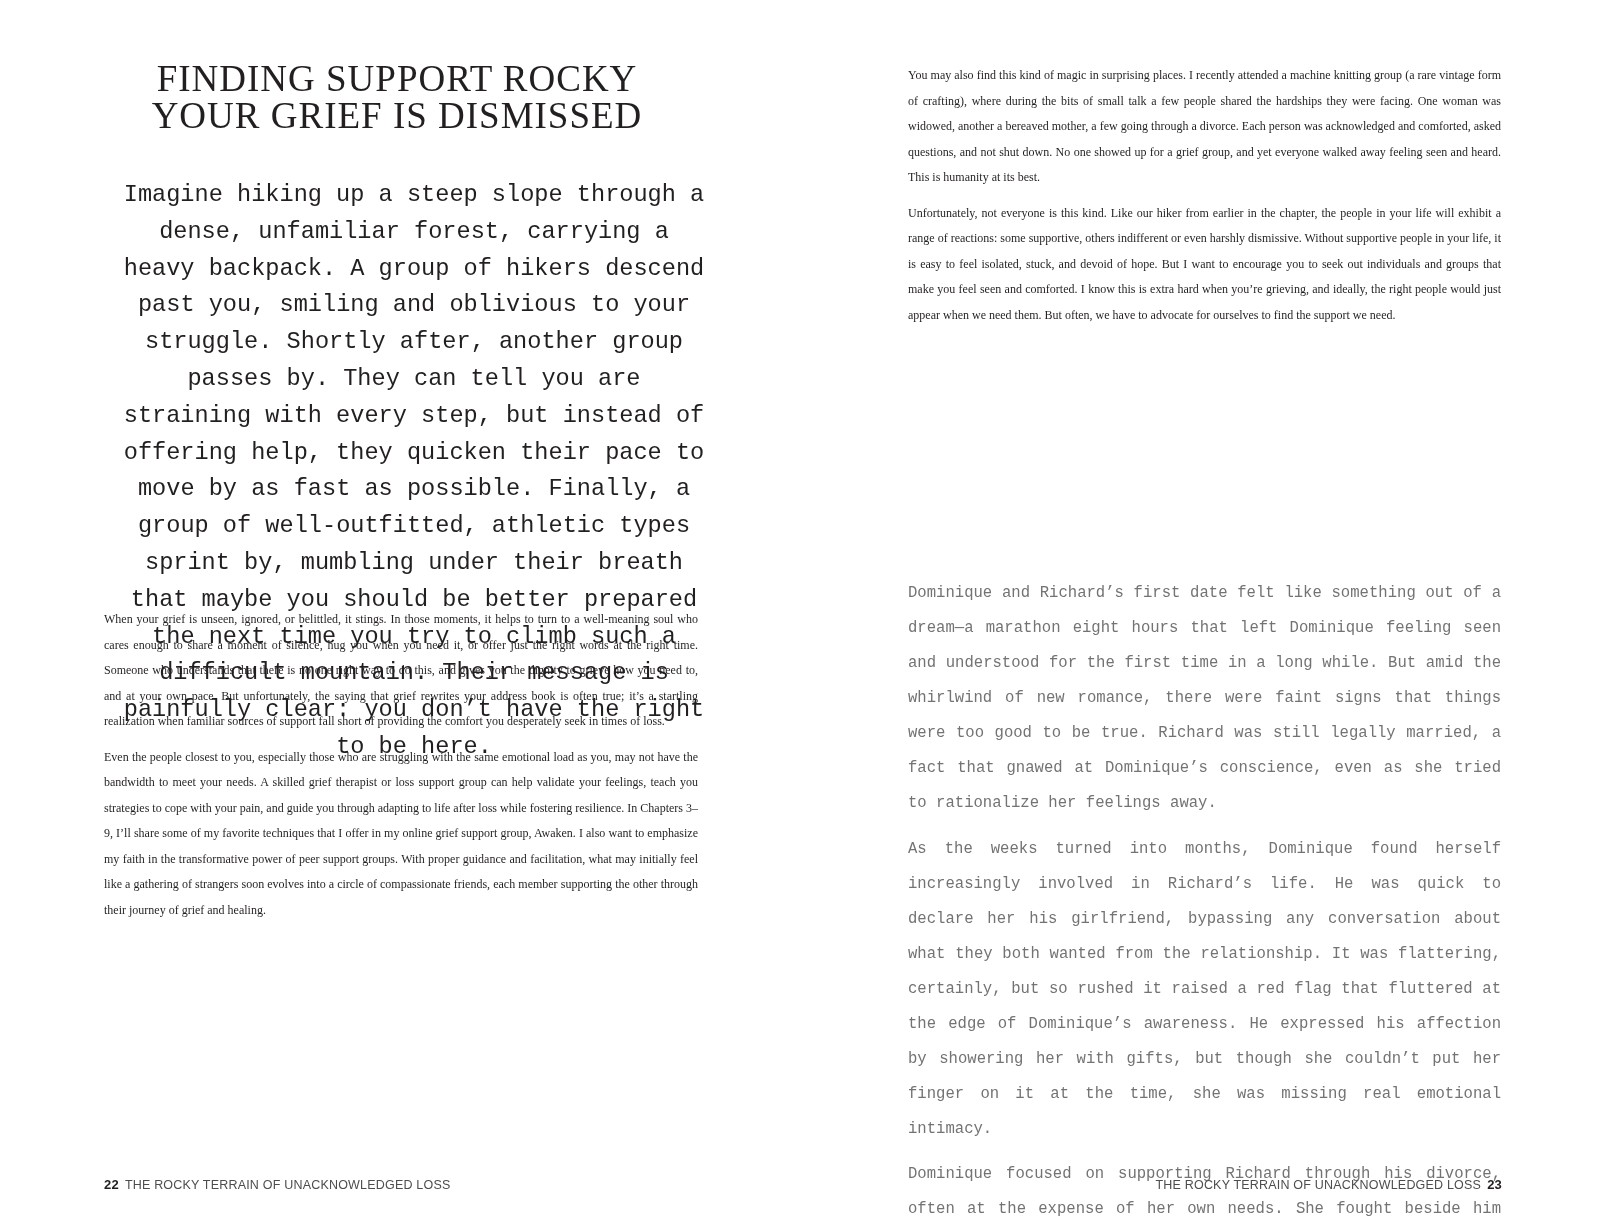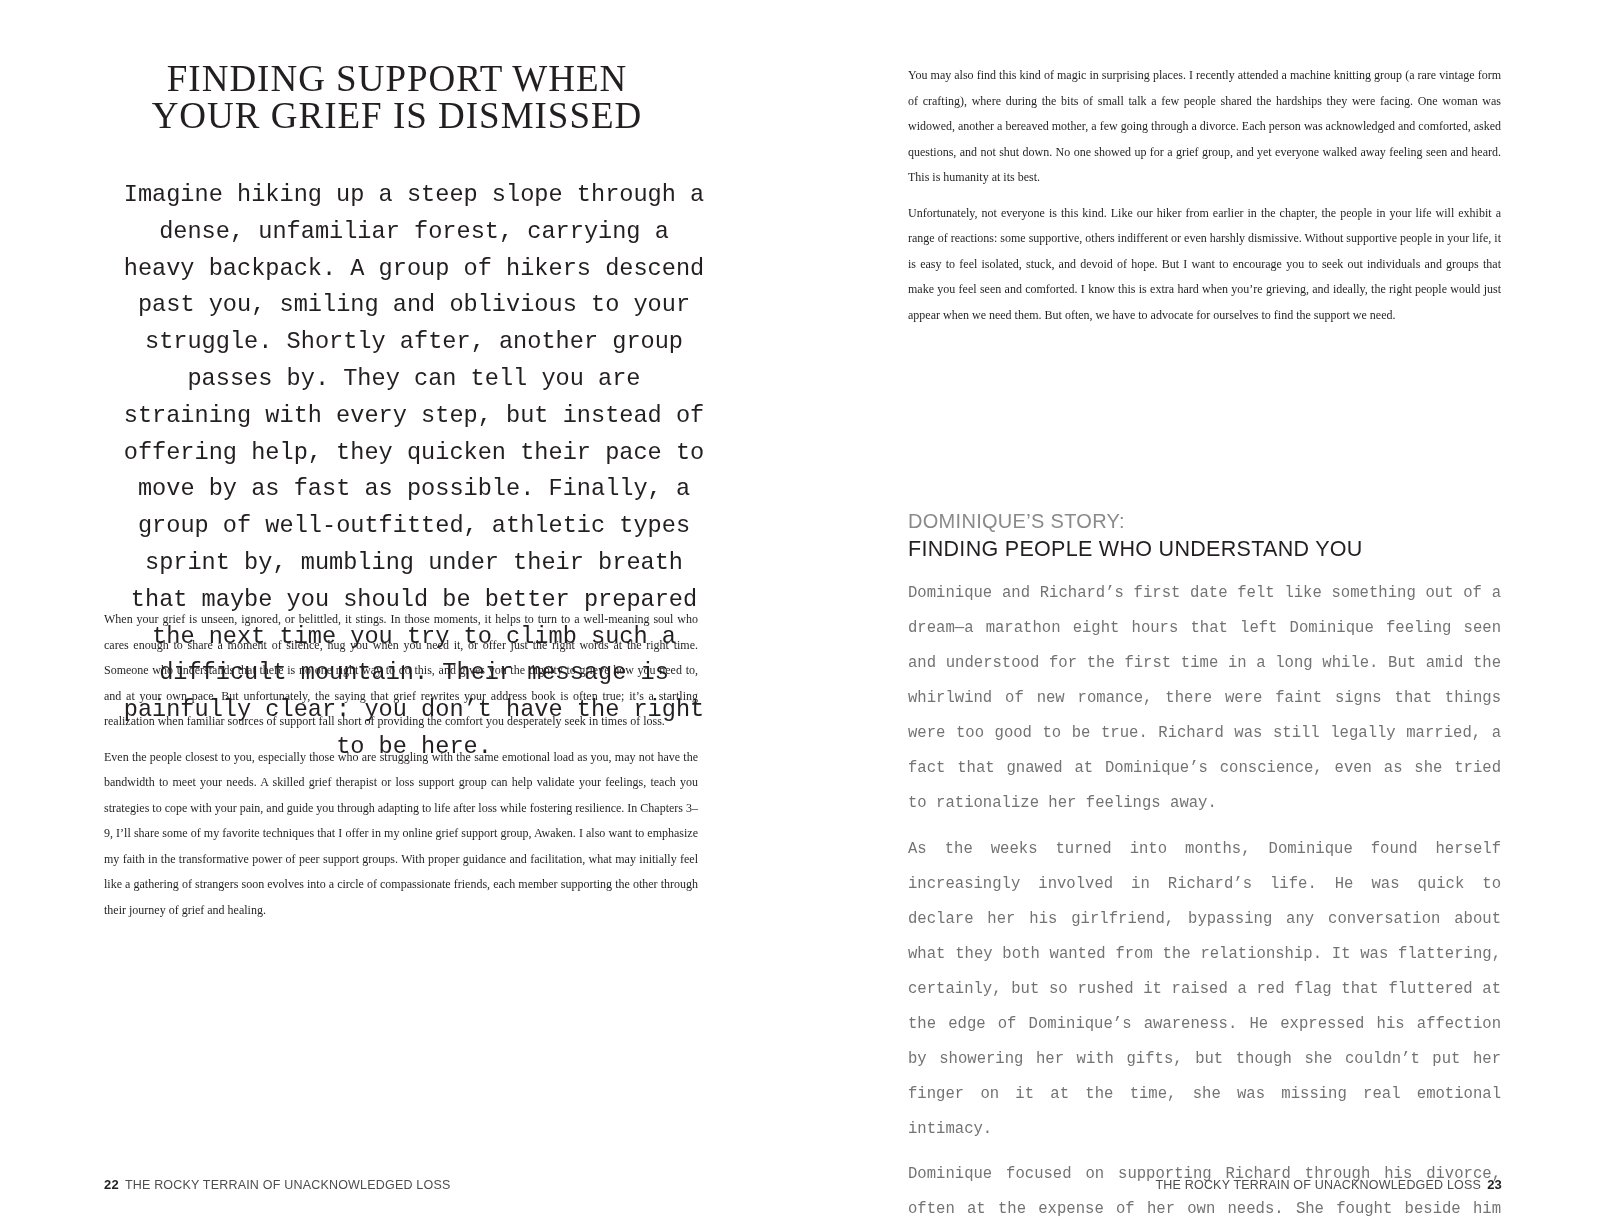--- a/index.html
+++ b/index.html
@@ -129,21 +129,21 @@
       font-size: 13px;
     }
     .folio-left .page-num { margin-right: 6px; text-align: right; }
     .folio-right .page-num { margin-left: 6px; }
   </style>
 </head>
 <body>
 
 <div class="page page-left">
   <h1 class="chapter-title">
-    <span>FINDING SUPPORT WHEN</span>
+    <span>FINDING SUPPORT ROCKY</span>
     <span>YOUR GRIEF IS DISMISSED</span>
   </h1>
 
   <p class="epigraph">Imagine hiking up a steep slope through a dense, unfamiliar forest, carrying a heavy backpack. A group of hikers descend past you, smiling and oblivious to your struggle. Shortly after, another group passes by. They can tell you are straining with every step, but instead of offering help, they quicken their pace to move by as fast as possible. Finally, a group of well-outfitted, athletic types sprint by, mumbling under their breath that maybe you should be better prepared the next time you try to climb such a difficult mountain. Their message is painfully clear: you don’t have the right to be here.</p>
 
   <div class="left-body">
     <p class="body-serif">When your grief is unseen, ignored, or belittled, it stings. In those moments, it helps to turn to a well-meaning soul who cares enough to share a moment of silence, hug you when you need it, or offer just the right words at the right time. Someone who understands that there is no one right way to do this, and gives you the dignity to grieve how you need to, and at your own pace. But unfortunately, the saying that grief rewrites your address book is often true; it’s a startling realization when familiar sources of support fall short of providing the comfort you desperately seek in times of loss.</p>
     <p class="body-serif">Even the people closest to you, especially those who are struggling with the same emotional load as you, may not have the bandwidth to meet your needs. A skilled grief therapist or loss support group can help validate your feelings, teach you strategies to cope with your pain, and guide you through adapting to life after loss while fostering resilience. In Chapters 3–9, I’ll share some of my favorite techniques that I offer in my online grief support group, Awaken. I also want to emphasize my faith in the transformative power of peer support groups. With proper guidance and facilitation, what may initially feel like a gathering of strangers soon evolves into a circle of compassionate friends, each member supporting the other through their journey of grief and healing.</p>
   </div>
 
@@ -151,24 +151,20 @@
     <span class="page-num">22</span><span>THE ROCKY TERRAIN OF UNACKNOWLEDGED LOSS</span>
   </div>
 </div>
 
 <div class="page page-right">
   <div class="right-top">
     <p class="body-serif">You may also find this kind of magic in surprising places. I recently attended a machine knitting group (a rare vintage form of crafting), where during the bits of small talk a few people shared the hardships they were facing. One woman was widowed, another a bereaved mother, a few going through a divorce. Each person was acknowledged and comforted, asked questions, and not shut down. No one showed up for a grief group, and yet everyone walked away feeling seen and heard. This is humanity at its best.</p>
     <p class="body-serif">Unfortunately, not everyone is this kind. Like our hiker from earlier in the chapter, the people in your life will exhibit a range of reactions: some supportive, others indifferent or even harshly dismissive. Without supportive people in your life, it is easy to feel isolated, stuck, and devoid of hope. But I want to encourage you to seek out individuals and groups that make you feel seen and comforted. I know this is extra hard when you’re grieving, and ideally, the right people would just appear when we need them. But often, we have to advocate for ourselves to find the support we need.</p>
   </div>
 
-  <div class="story-heading">
-    <span class="story-kicker">DOMINIQUE’S STORY:</span>
-    <span class="story-title">FINDING PEOPLE WHO UNDERSTAND YOU</span>
-  </div>
 
   <div class="story-body">
     <p class="body-sans">Dominique and Richard’s first date felt like something out of a dream—a marathon eight hours that left Dominique feeling seen and understood for the first time in a long while. But amid the whirlwind of new romance, there were faint signs that things were too good to be true. Richard was still legally married, a fact that gnawed at Dominique’s conscience, even as she tried to rationalize her feelings away.</p>
     <p class="body-sans">As the weeks turned into months, Dominique found herself increasingly involved in Richard’s life. He was quick to declare her his girlfriend, bypassing any conversation about what they both wanted from the relationship. It was flattering, certainly, but so rushed it raised a red flag that fluttered at the edge of Dominique’s awareness. He expressed his affection by showering her with gifts, but though she couldn’t put her finger on it at the time, she was missing real emotional intimacy.</p>
     <p class="body-sans">Dominique focused on supporting Richard through his divorce, often at the expense of her own needs. She fought beside him for custody of his dog, Jake, and went above and beyond to care for him during this tumultuous time. But as her efforts intensified, Richard’s reciprocity began to wane. The balance shifted; the more Dominique gave, the less he seemed willing to return. When Dominique addressed this, Richard lashed out, his words cutting deep. He accused her of being selfish, of failing to appreciate the time they did spend together—a classic case of gaslighting that left Dominique questioning her own perceptions and feelings.</p>
   </div>
 
   <div class="folio folio-right">
     <span>THE ROCKY TERRAIN OF UNACKNOWLEDGED LOSS</span><span class="page-num">23</span>
   </div>

